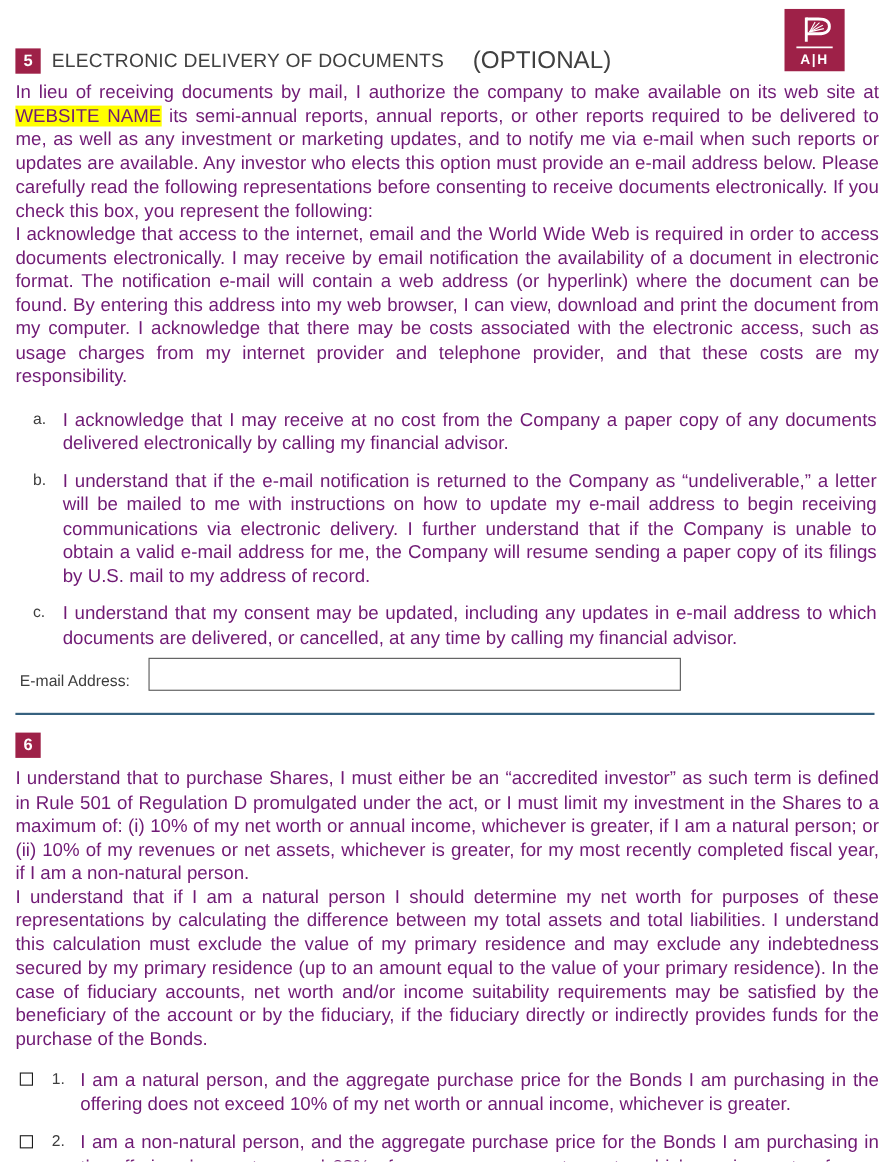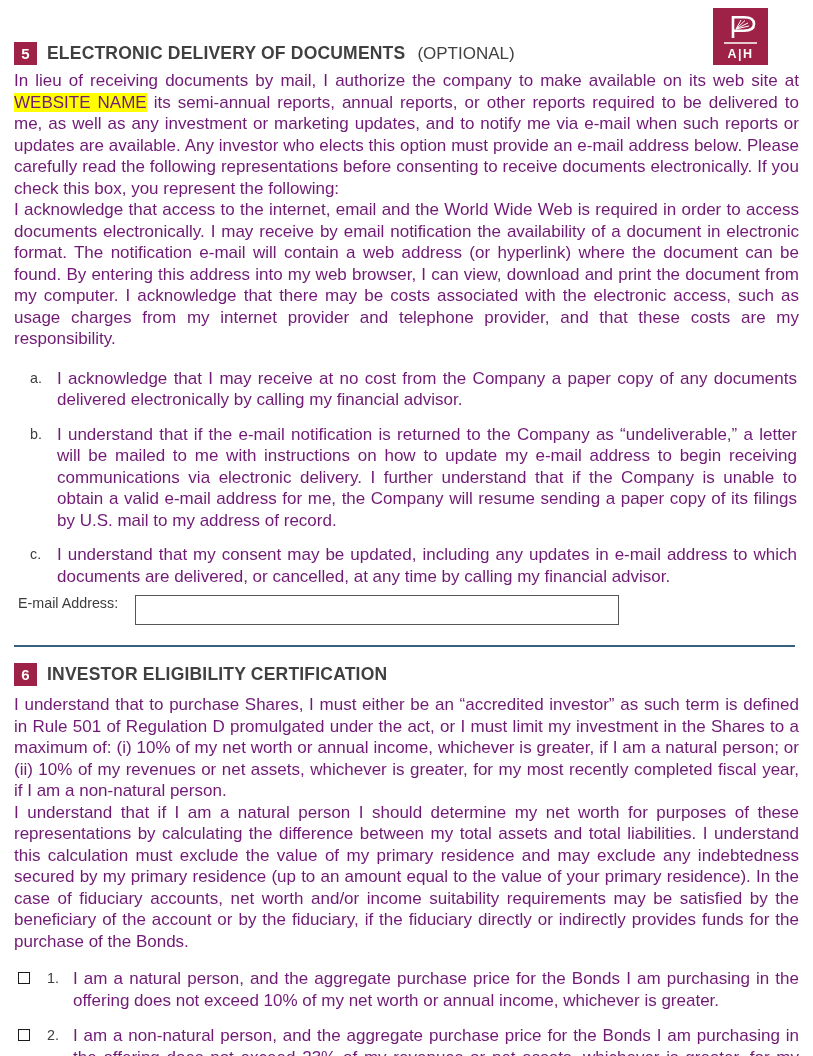--- a/index.html
+++ b/index.html
@@ -18,35 +18,35 @@
   .section-header {
     display: flex; align-items: center; gap: 10px;
   }
   .s5-header { padding-top: 42px; margin-bottom: 5px; }
   .s6-header { margin-top: 16px; margin-bottom: 8px; }
   .badge {
     display: inline-flex; align-items: center; justify-content: center;
     width: 23px; height: 23px; background: #9e2148; color: #ffffff;
     font-weight: bold; font-size: 15px; flex: 0 0 auto;
   }
-  .header-title { font-size: 17.5px; font-weight: bold; color: #404040; letter-spacing: 0.2px; }
-  .header-suffix { font-size: 17px; font-weight: normal; color: #404040; margin-left: 2px; }
+  .header-title { font-size: 17.5px; font-weight: normal; color: #404040; letter-spacing: 0.2px; }
+  .header-suffix { font-size: 22px; font-weight: normal; color: #404040; margin-left: 16px; }
 
   .para {
     font-size: 17px; line-height: 21.5px; text-align: justify; color: #701a75;
   }
   .highlight { background: #ffff00; }
 
   .lettered-item {
     display: flex; margin-left: 16px; margin-top: 13px;
   }
   .lettered-item .marker { width: 27px; flex: 0 0 auto; font-size: 14.3px; line-height: 21.5px; }
   .lettered-item .item-text { flex: 1; padding-right: 2px; }
 
-  .email-row { display: flex; align-items: flex-start; margin-top: 8px; margin-left: 4px; }
+  .email-row { display: flex; align-items: flex-end; margin-top: 8px; margin-left: 4px; }
   .email-label { font-size: 14.3px; color: #3d3d3d; }
   .email-input {
     margin-left: 17px; width: 484px; height: 30px;
     border: 1px solid #555555; background: #ffffff;
     font-size: 14px; font-family: "Liberation Sans", sans-serif; padding: 0 6px;
   }
 
   .divider { border: none; border-top: 2px solid #36617f; margin: 20px 0 0 0; width: 781px; }
 
   .checkbox-row { display: flex; margin-top: 14px; margin-left: 4px; }
@@ -110,21 +110,20 @@
 
   <div class="email-row">
     <span class="email-label">E-mail Address:</span>
     <input class="email-input" type="text" value="" style="">
   </div>
 
   <hr class="divider">
 
   <div class="section-header s6-header">
     <span class="badge">6</span>
-    <span class="header-title">INVESTOR ELIGIBILITY CERTIFICATION</span>
   </div>
 
   <p class="para">I understand that to purchase Shares, I must either be an “accredited investor” as such term is defined in Rule 501 of Regulation D promulgated under the act, or I must limit my investment in the Shares to a maximum of: (i) 10% of my net worth or annual income, whichever is greater, if I am a natural person; or (ii) 10% of my revenues or net assets, whichever is greater, for my most recently completed fiscal year, if I am a non-natural person.</p>
 
   <p class="para mt">I understand that if I am a natural person I should determine my net worth for purposes of these representations by calculating the difference between my total assets and total liabilities. I understand this calculation must exclude the value of my primary residence and may exclude any indebtedness secured by my primary residence (up to an amount equal to the value of your primary residence). In the case of fiduciary accounts, net worth and/or income suitability requirements may be satisfied by the beneficiary of the account or by the fiduciary, if the fiduciary directly or indirectly provides funds for the purchase of the Bonds.</p>
 
 
   <div class="checkbox-row" style="margin-top:16px;">
     <span class="checkbox"></span>
     <span class="opt-number">1.</span>

